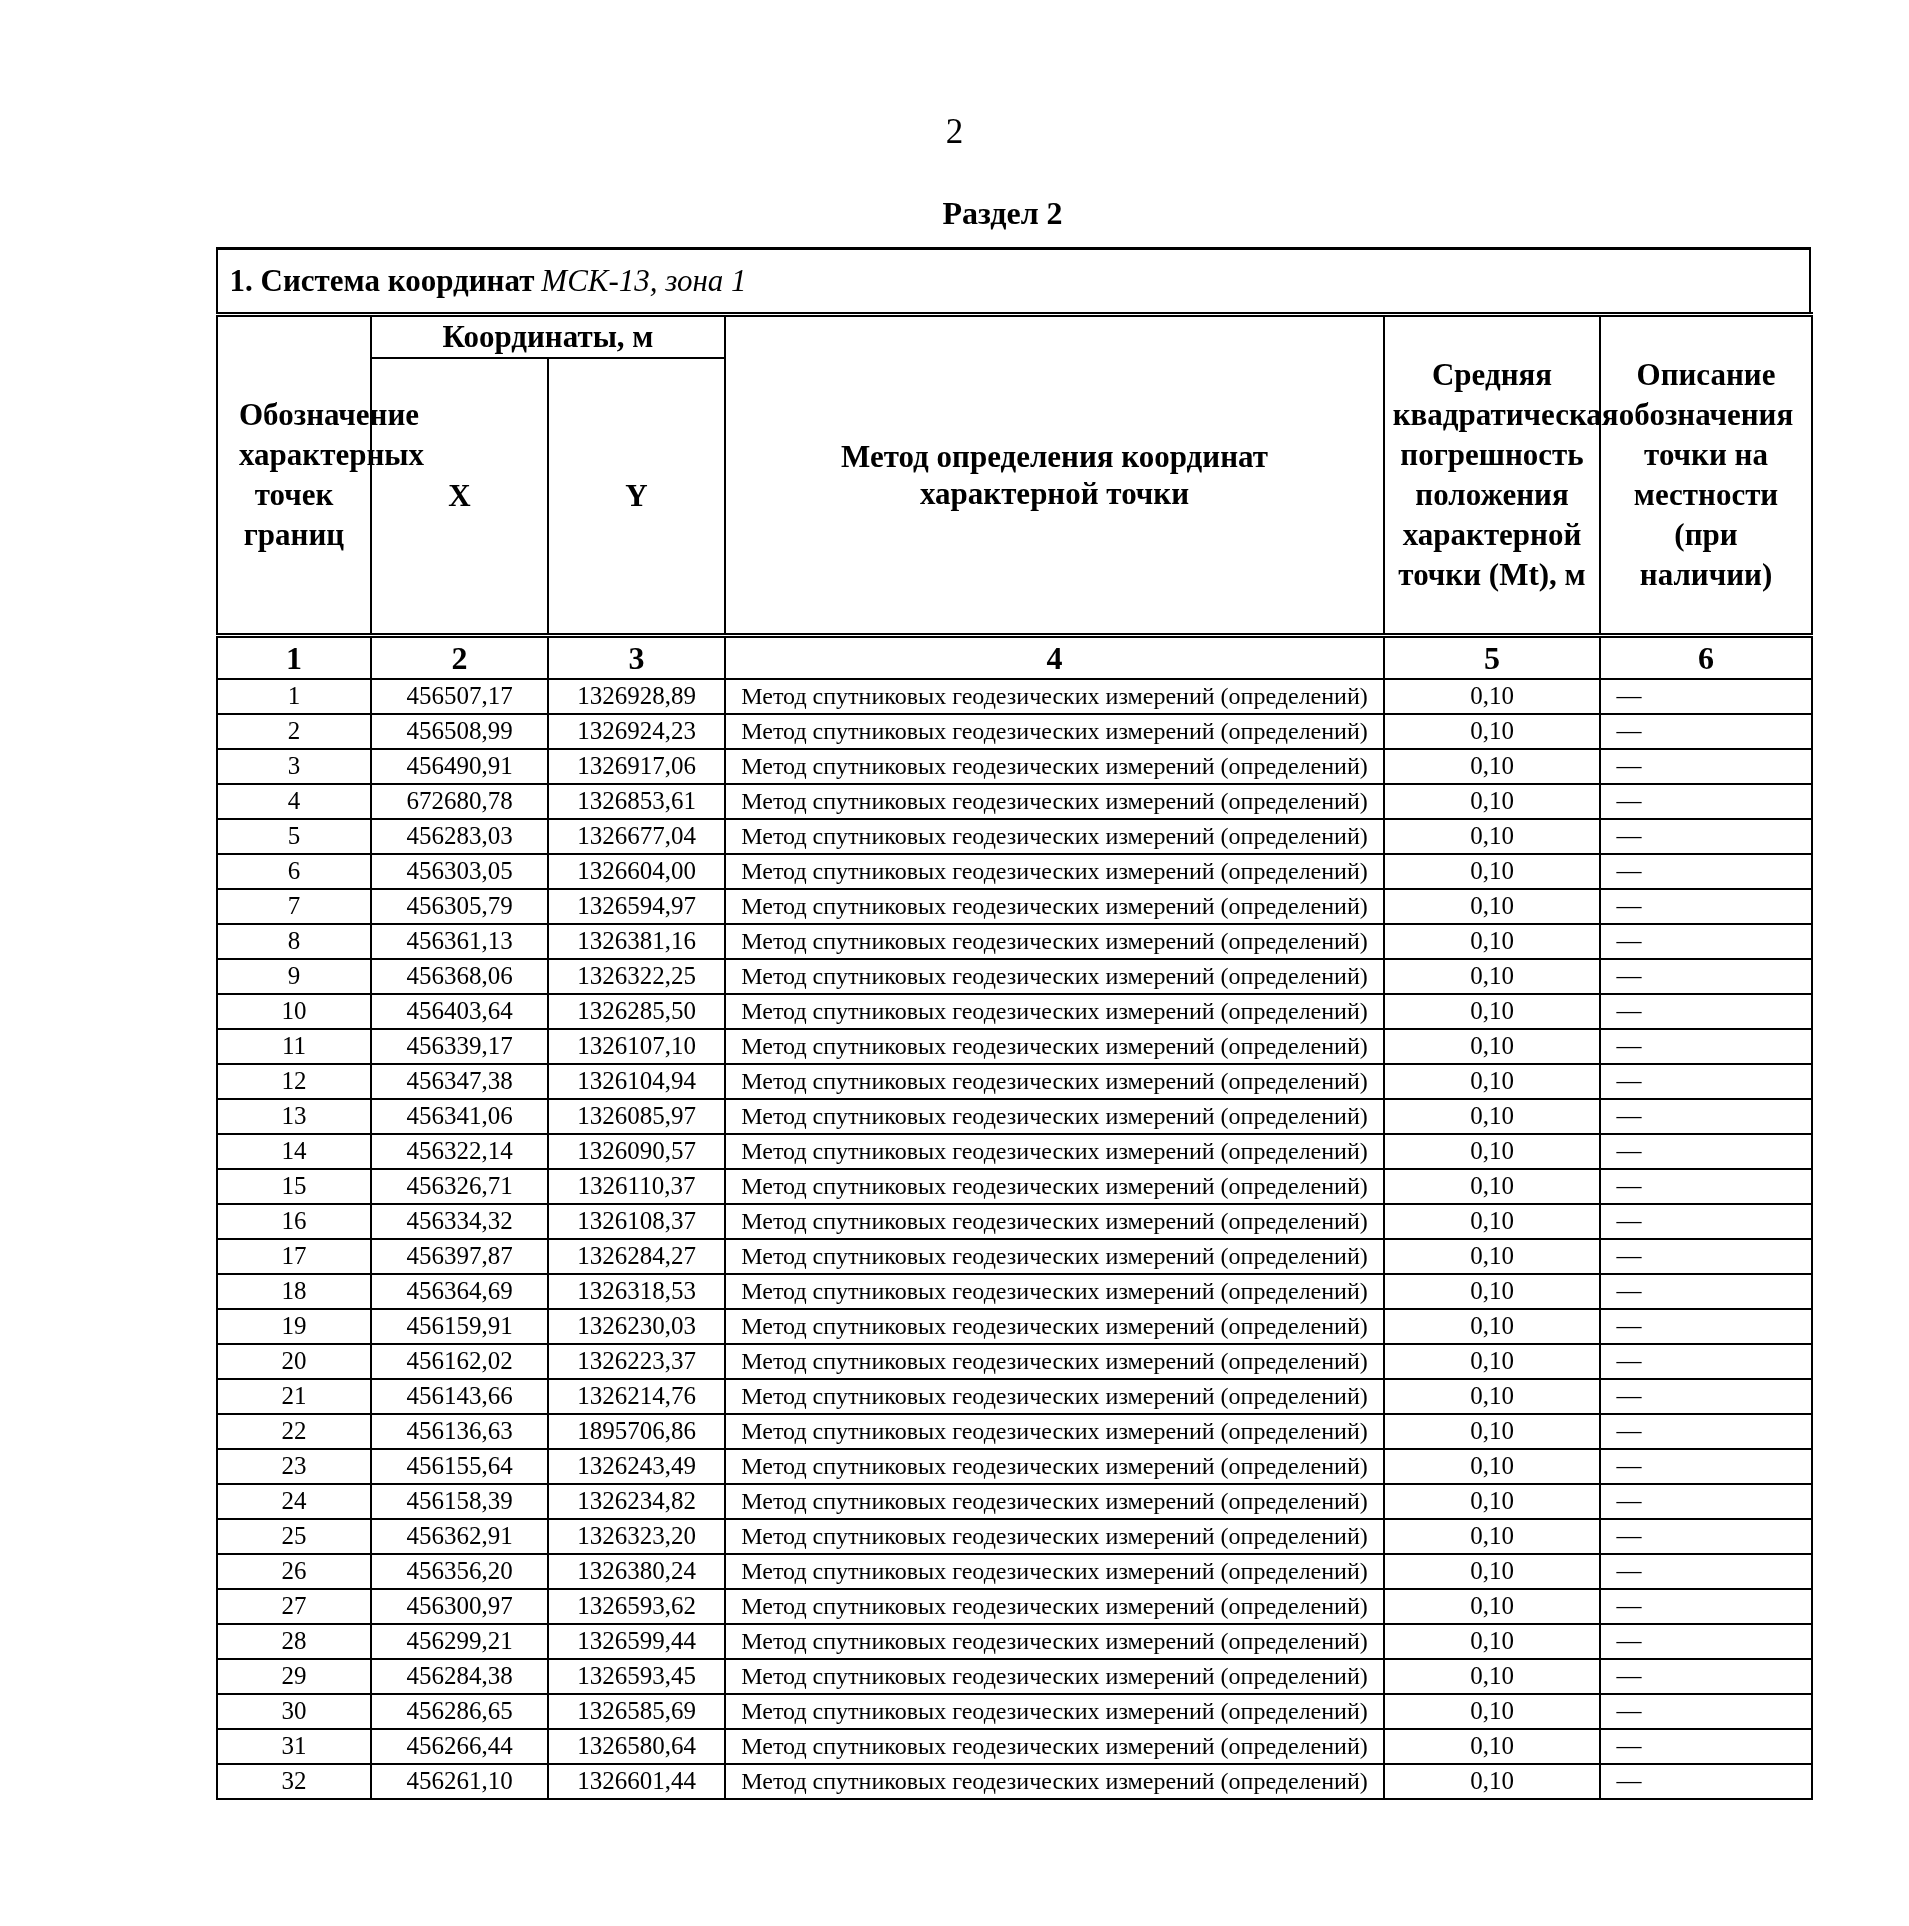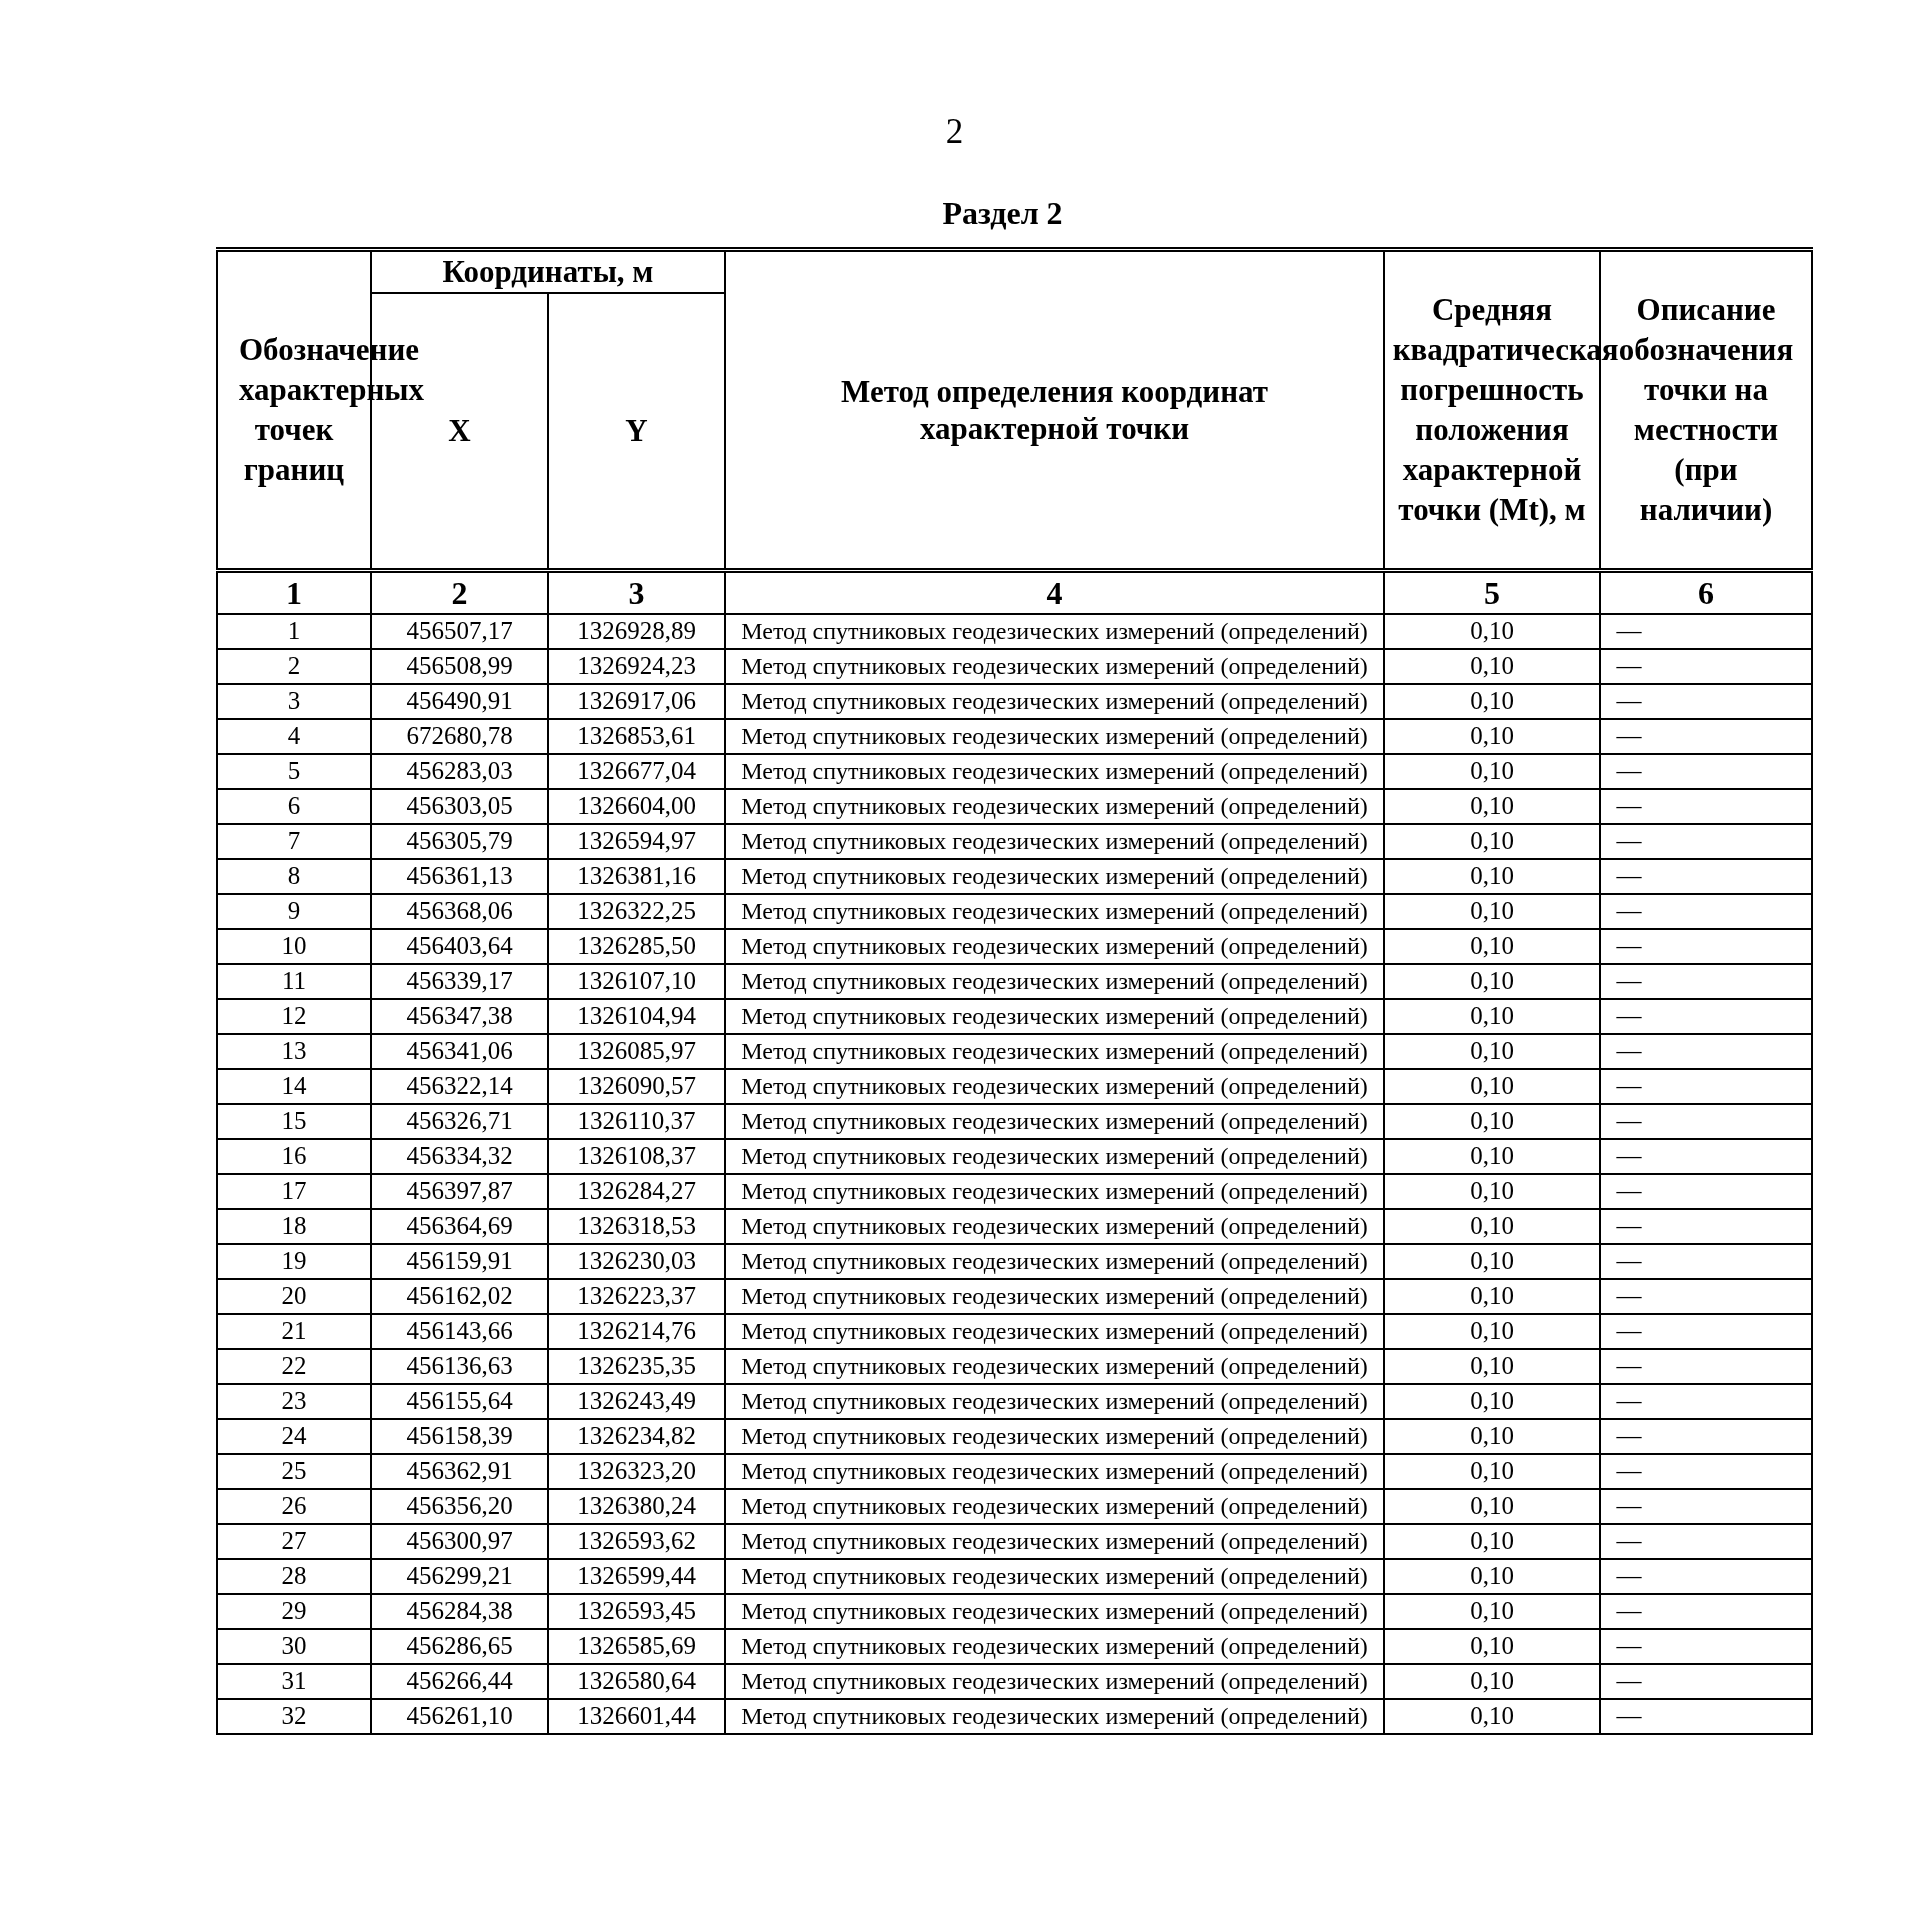--- a/index.html
+++ b/index.html
@@ -24,20 +24,24 @@
   tbody td.method { font-size:24px; white-space:nowrap; }
   tbody td.desc { text-align:left; padding-left:15.4px; }
 </style>
 </head>
 <body>
 
 <div class="page-number">2</div>
 <div class="section-title">Раздел 2</div>
 
 <div class="frame">
+  <div class="band cs">
+    <span>1. Система координат</span>
+    <span class="italic">МСК-13, зона 1</span>
+  </div>
 
   <table>
     <colgroup>
       <col style="width:154px">
         <col style="width:177px">
         <col style="width:177px">
       <col style="width:659px">
         <col style="width:216px">
         <col style="width:212px">
     </colgroup>
@@ -227,21 +231,21 @@
           <td>21</td>
           <td>456143,66</td>
           <td>1326214,76</td>
           <td class="method">Метод спутниковых геодезических измерений (определений)</td>
           <td>0,10</td>
           <td class="desc">—</td>
         </tr>
         <tr>
           <td>22</td>
           <td>456136,63</td>
-          <td>1326235,35</td>
+          <td>1895706,86</td>
           <td class="method">Метод спутниковых геодезических измерений (определений)</td>
           <td>0,10</td>
           <td class="desc">—</td>
         </tr>
         <tr>
           <td>23</td>
           <td>456155,64</td>
           <td>1326243,49</td>
           <td class="method">Метод спутниковых геодезических измерений (определений)</td>
           <td>0,10</td>

